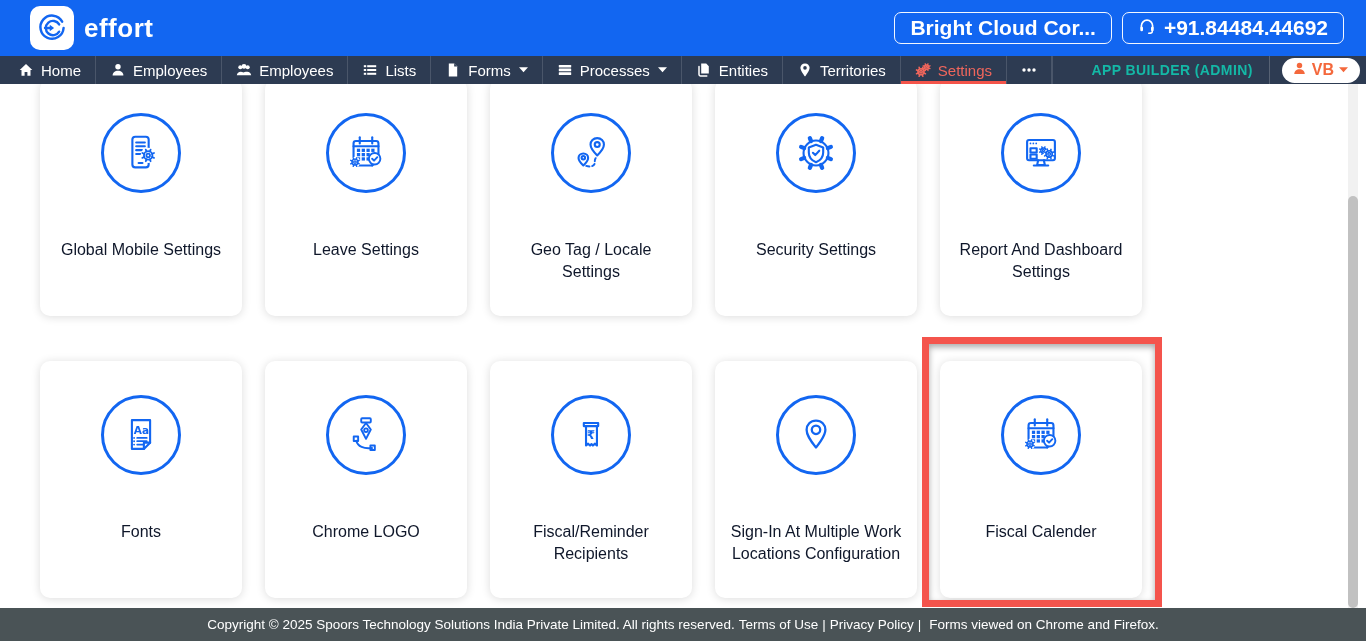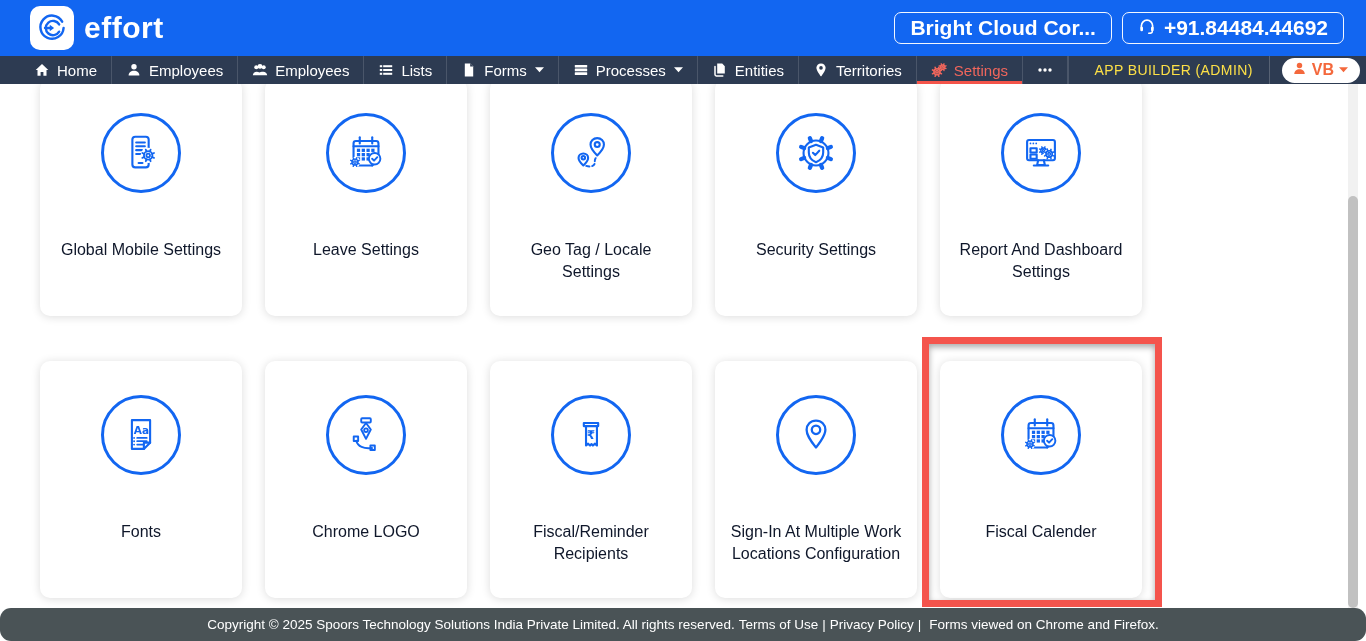--- a/index.html
+++ b/index.html
@@ -3,35 +3,35 @@
 <meta charset="utf-8">
 <style>
   * { margin:0; padding:0; box-sizing:border-box; }
   html,body { width:1366px; height:641px; overflow:hidden; background:#fff;
     font-family:"Liberation Sans", sans-serif; }
 
   
   .header { height:56px; background:#1266f1; display:flex; align-items:center; padding:0 22px 0 30px; }
   .logo-box { width:44px; height:44px; background:#fff; border-radius:10px; display:flex;
     align-items:center; justify-content:center; flex:0 0 auto; }
-  .brand { color:#fff; font-size:30px; font-weight:bold; letter-spacing:.5px; margin-left:10px; }
+  .brand { color:#fff; font-size:26px; font-weight:bold; letter-spacing:.5px; margin-left:10px; }
   .header-spacer { flex:1; }
   .hbtn { display:flex; align-items:center; gap:8px; border:1.5px solid rgba(255,255,255,.95);
     border-radius:7px; background:transparent; color:#fff; font-weight:bold; font-size:21px;
     padding:0 15px; height:32px; margin-left:10px; cursor:pointer; font-family:inherit; white-space:nowrap; }
 
   
-  .nav { height:28px; background:#2d3b52; display:flex; align-items:stretch; padding-left:20px; }
+  .nav { height:28px; background:#2d3b52; display:flex; align-items:stretch; padding-left:4px; }
   .nav-item { display:flex; align-items:center; gap:7px; padding:0 14px; color:#fff;
     font-size:15px; cursor:pointer; border-right:1px solid rgba(255,255,255,.14); white-space:nowrap; }
   .nav-item .nav-ic { display:flex; align-items:center; }
   .nav-item.active { color:#f0665c; box-shadow:inset 0 -3px 0 #f4544a; }
   .nav-caret { display:flex; align-items:center; margin-left:1px; }
   .nav-flex-spacer { flex:1; border-left:1px solid rgba(255,255,255,.14); }
-  .role-label { display:flex; align-items:center; color:#fde047; font-weight:normal; font-size:14px;
+  .role-label { display:flex; align-items:center; color:#14b8a6; font-weight:bold; font-size:14px;
     letter-spacing:.4px; padding:0 16px; white-space:nowrap; }
   .nav-sep { width:1px; background:rgba(255,255,255,.2); margin:0; }
   .user-wrap { display:flex; align-items:center; padding:0 6px 0 12px; }
   .user-pill { display:flex; align-items:center; gap:5px; background:#fff; border-radius:999px;
     padding:3px 12px 3px 10px; color:#f4683c; font-weight:bold; font-size:16px; cursor:pointer;
     border:none; font-family:Liberation Sans, sans-serif; }
 
   
   .content { position:relative; height:524px; background:#fff; overflow:hidden; }
   .cards-grid { position:absolute; left:40px; top:-5px; display:grid;
@@ -44,21 +44,21 @@
     line-height:22px; font-weight:500; padding:0 10px; }
 
   .highlight-box { position:absolute; left:922px; top:253px; width:240px; height:270px;
     border:7px solid #f4544c; box-shadow:inset 0 3px 6px rgba(0,0,0,.35); pointer-events:none; z-index:5; }
 
   .scrollbar { position:absolute; top:0; right:8px; width:10px; height:100%; background:#f1f1f1; }
   .scroll-thumb { position:absolute; top:112px; left:0; width:10px; height:412px; background:#c1c1c1; border-radius:5px; }
 
   
   .footer { height:33px; background:#4a5356; color:#fff; display:flex; align-items:center;
-    justify-content:center; font-size:13.5px; font-weight:500;border-radius:11px; }
+    justify-content:center; font-size:13.5px; font-weight:500; }
   .footer a { color:#fff; text-decoration:none; cursor:pointer; }
   .footer span { margin:0 4px; }
 </style>
 </head>
 <body>
 
 <div class="header">
   <div class="logo-box">
     <svg width="32" height="32" viewBox="0 0 34 34">
       <g fill="none" stroke="#1266f1" stroke-width="2.6" stroke-linecap="round">

